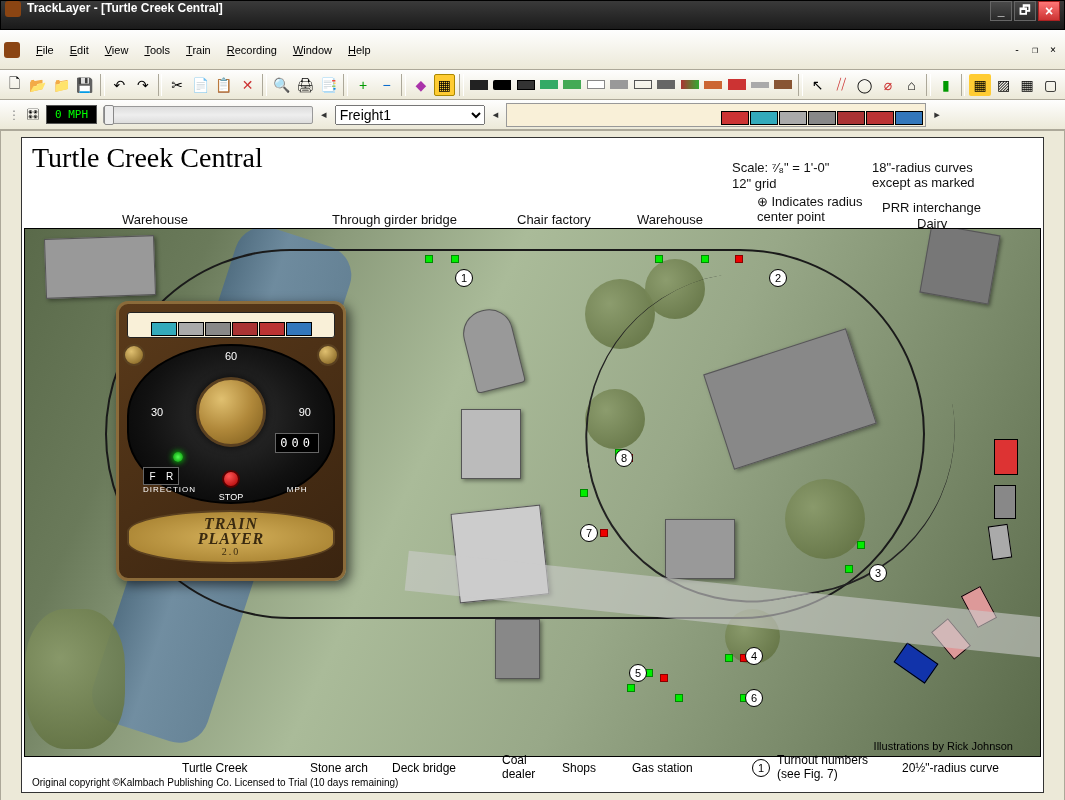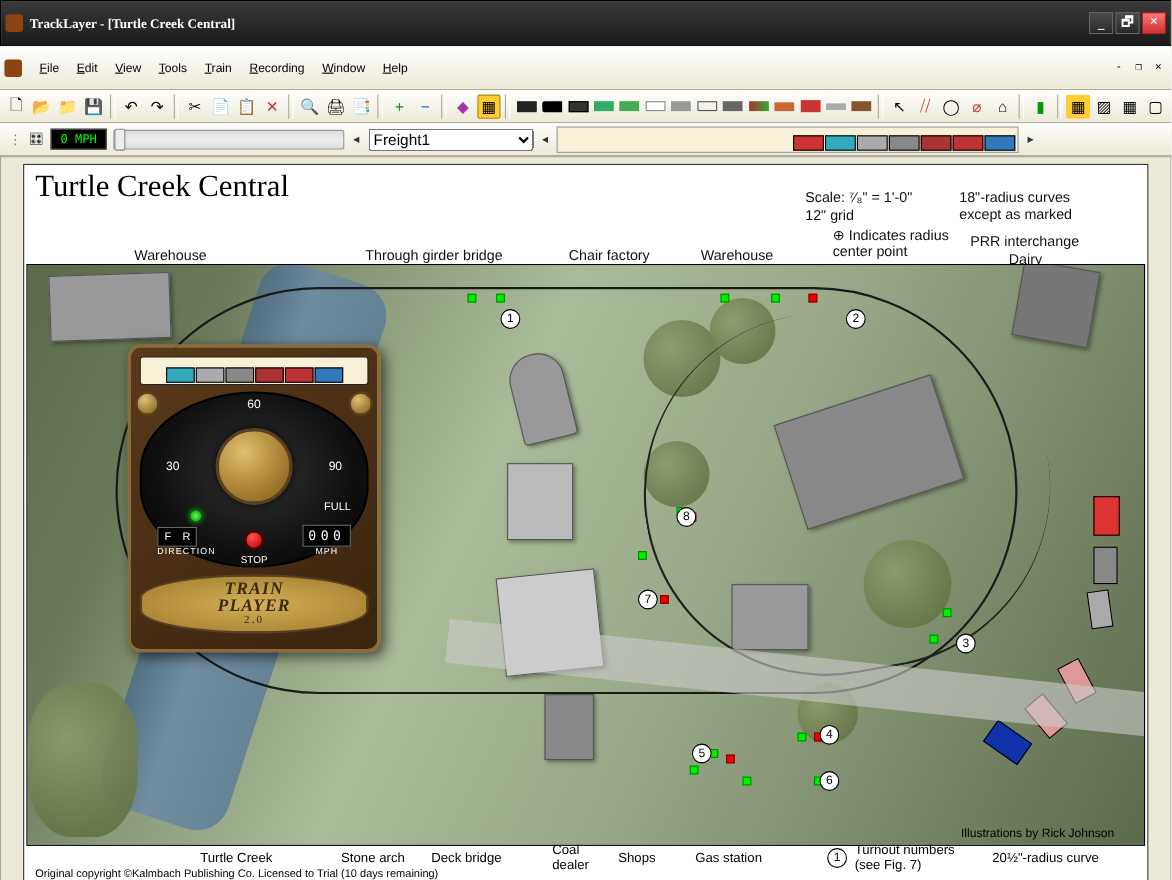--- a/index.html
+++ b/index.html
@@ -1,18 +1,18 @@
 <!DOCTYPE html>
 <html><head>
 <meta charset="utf-8">
 <style>
 * { margin: 0; padding: 0; box-sizing: border-box; }
 body { font-family: Tahoma, Arial, sans-serif; font-size: 11px; background: #ece9d8; width: 1065px; height: 800px; overflow: hidden; }
 
-.titlebar { height: 42px; background: linear-gradient(to bottom, #3a3a3a, #1a1a1a); display: flex; align-items: center; padding: 0 4px; color: #fff; border: 1px solid #000; font-family: Liberation Serif, serif; }
+.titlebar { height: 30px; background: linear-gradient(to bottom, #3a3a3a, #1a1a1a); display: flex; align-items: flex-start; padding: 0 4px; color: #fff; border: 1px solid #000; }
 .titlebar .app-icon { width: 16px; height: 16px; background: #8b4513; border-radius: 3px; margin-right: 6px; }
 .titlebar .title { flex: 1; font-size: 12px; font-weight: bold; }
 .titlebar .wbtn { width: 22px; height: 20px; margin-left: 2px; display: flex; align-items: center; justify-content: center; font-weight: bold; font-size: 12px; cursor: pointer; }
 .titlebar .wmin, .titlebar .wmax { background: linear-gradient(to bottom, #4a4a4a, #2a2a2a); border: 1px solid #666; color: #fff; }
 .titlebar .wclose { background: linear-gradient(to bottom, #f77, #c33); border: 1px solid #a22; color: #fff; font-size: 14px; }
 
 .menubar { height: 40px; background: linear-gradient(to bottom, #fefefe, #ece9d8); display: flex; align-items: center; padding: 0 4px; border-bottom: 1px solid #aca899; }
 .menubar .app-icon { width: 16px; height: 16px; background: #8b4513; border-radius: 3px; margin-right: 8px; }
 .menubar .mitem { padding: 2px 8px; cursor: pointer; }
 .menubar .mitem:first-letter { text-decoration: underline; }
@@ -62,21 +62,21 @@
 .cp-knob { position: absolute; left: 50%; top: 42%; transform: translate(-50%,-50%); width: 70px; height: 70px; border-radius: 50%; background: radial-gradient(circle at 35% 30%, #e0c070, #b0883a 50%, #7a5a1a); border: 3px solid #5a4020; box-shadow: 0 0 8px rgba(0,0,0,0.8); }
 .cp-stop { position: absolute; left: 50%; bottom: 14px; transform: translateX(-50%); width: 18px; height: 18px; border-radius: 50%; background: radial-gradient(circle at 35% 30%, #f55, #a00); border: 2px solid #500; }
 .cp-stop-label { position: absolute; left: 50%; bottom: 0; transform: translateX(-50%); font-size: 9px; color: #fff; }
 .cp-led { position: absolute; left: 44px; bottom: 40px; width: 10px; height: 10px; border-radius: 50%; background: radial-gradient(circle, #5f5, #080); box-shadow: 0 0 6px #0f0; }
 .cp-dir { position: absolute; left: 14px; bottom: 8px; text-align: center; }
 .cp-dir .switch { width: 36px; height: 18px; background: #000; border: 1px solid #666; color: #fff; font-size: 10px; display: flex; }
 .cp-dir .switch span { flex: 1; display: flex; align-items: center; justify-content: center; }
 .cp-dir .label { font-size: 8px; color: #fff; letter-spacing: 1px; }
 .cp-mph { position: absolute; right: 14px; bottom: 8px; text-align: center; }
 .cp-mph .digits { background: #000; border: 1px solid #666; color: #fff; font-family: monospace; font-size: 12px; padding: 2px 4px; letter-spacing: 4px; }
-.cp-mph .label { font-size: 8px; color: #fff; letter-spacing: 1px; }
+.cp-mph .label { font-size: 8px; color: #fff; letter-spacing: 1px; margin-top: 32px; }
 .cp-scale { position: absolute; color: #fff; font-size: 11px; font-family: Arial; }
 .cp-plate { margin-top: 6px; height: 54px; background: radial-gradient(ellipse, #d4b05a, #a07a2a); border-radius: 50%/40%; border: 2px solid #5a4020; display: flex; flex-direction: column; align-items: center; justify-content: center; font-family: "Times New Roman", serif; color: #3a2a10; }
 .cp-plate .brand { font-size: 16px; font-weight: bold; font-style: italic; letter-spacing: 1px; }
 .cp-plate .ver { font-size: 10px; letter-spacing: 2px; }
 .cp-corner { position: absolute; width: 22px; height: 22px; border-radius: 50%; background: radial-gradient(circle at 35% 30%, #e0c070, #7a5a1a); border: 2px solid #5a4020; }
 
 .statusbar { position: absolute; left: 0; right: 0; bottom: 0; height: 20px; background: #ece9d8; border-top: 1px solid #aca899; display: flex; align-items: center; padding: 0 6px; font-size: 11px; }
 .statusbar .sflex { flex: 1; }
 .statusbar .sitem { padding: 0 8px; border-left: 1px solid #aca899; }
 </style>

